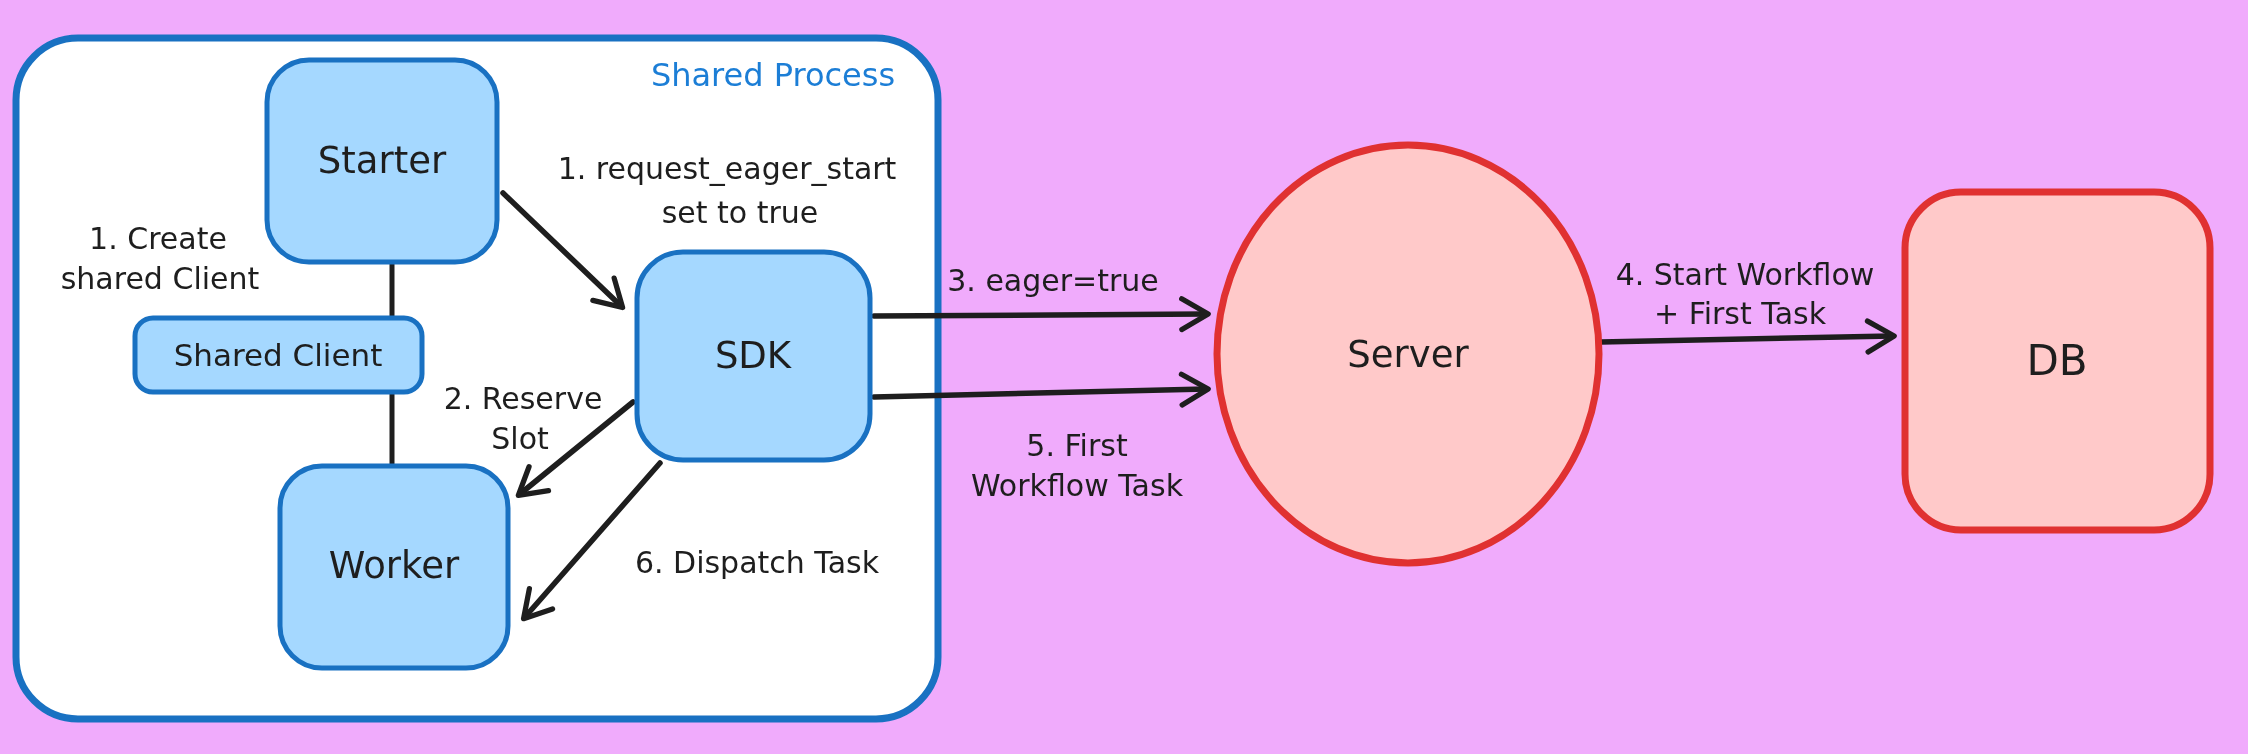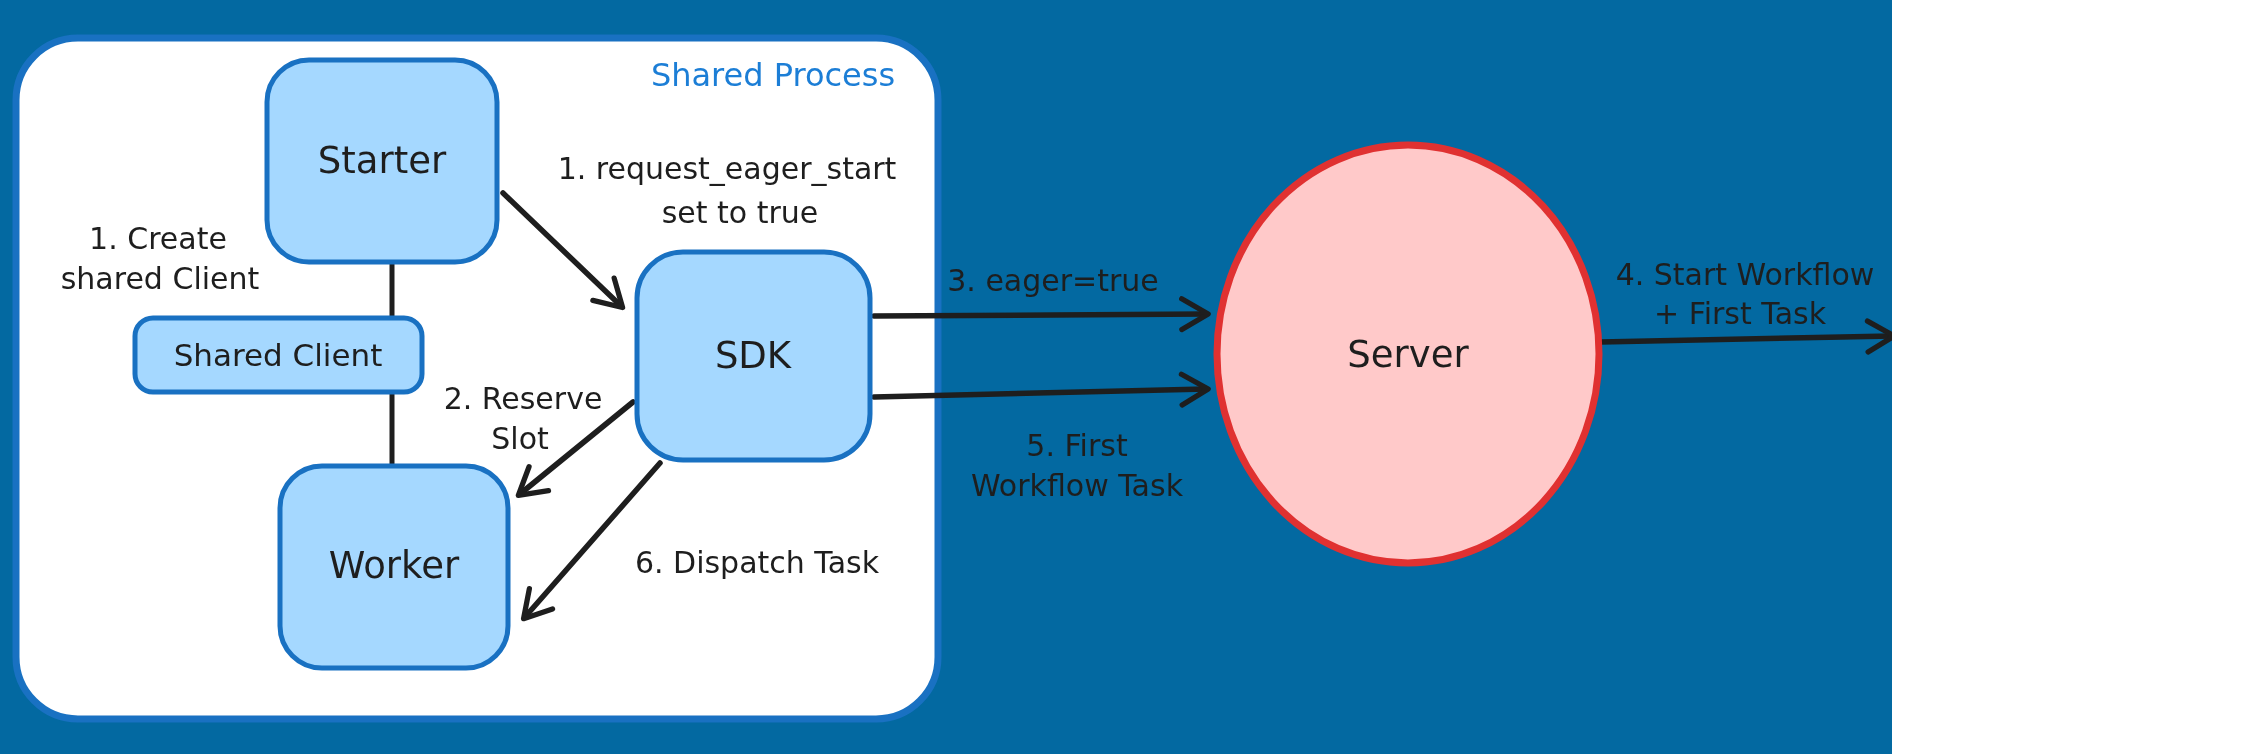--- a/index.html
+++ b/index.html
@@ -2,23 +2,23 @@
 <html><head>
 <meta charset="utf-8">
 <style>
   html, body {
     margin: 0;
     padding: 0;
     background: #ffffff;
   }
   .stage {
     position: relative;
-    width: 1892px;
+    width: 2248px;
     height: 754px;
-    background: #0369a1;
+    background: #f0abfc;
     overflow: hidden;
   }
   svg { display: block; }
 
   .hand-text {
     font-family: "DejaVu Sans", "Liberation Sans", sans-serif;
     fill: #1e1e1e;
     font-weight: 500;
   }
   .node-label      { font-size: 37px; }

